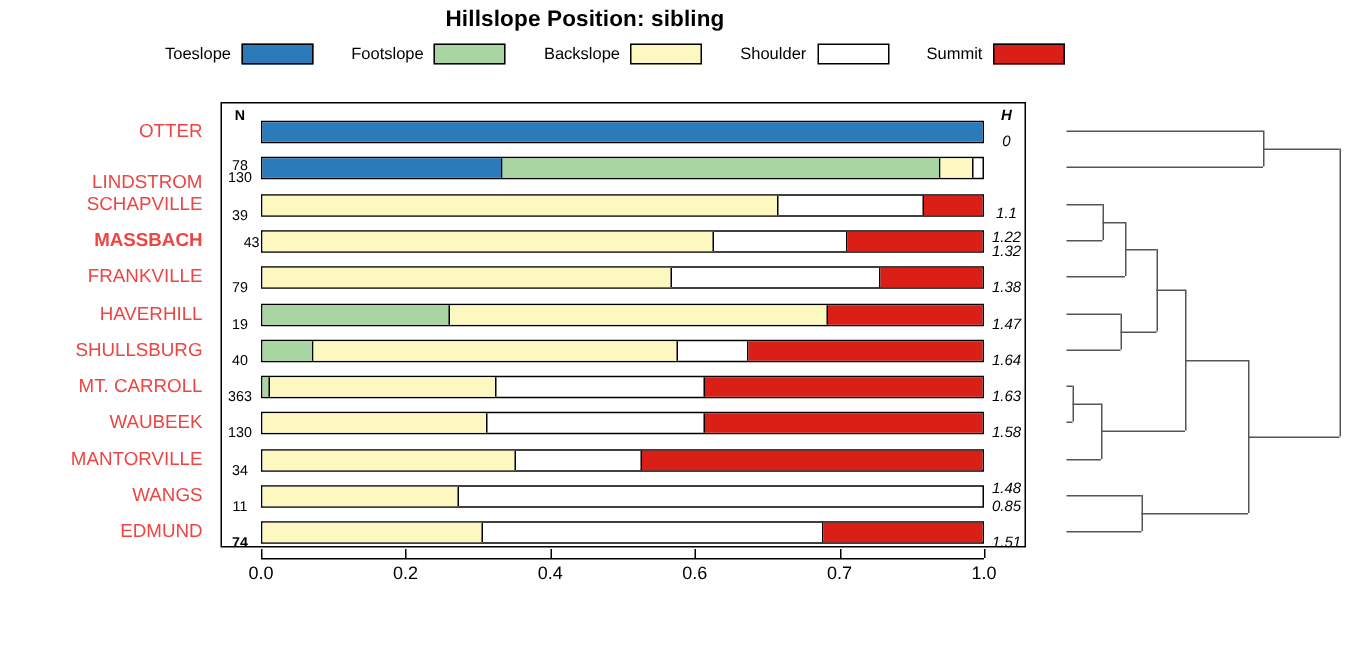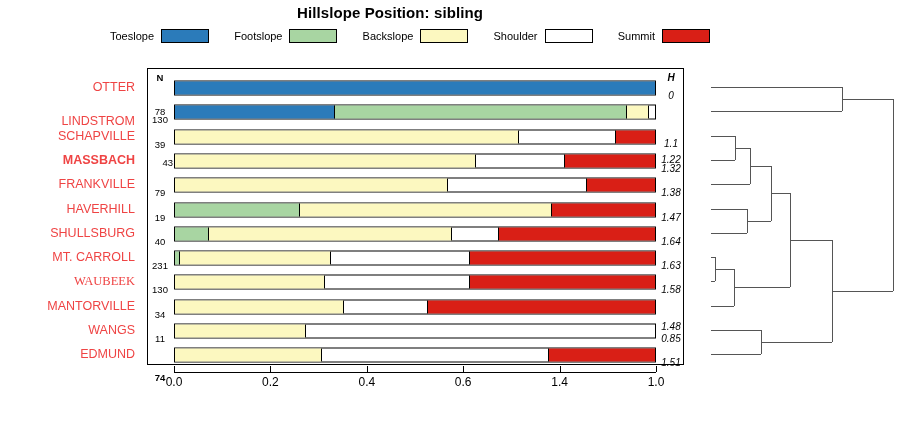--- a/index.html
+++ b/index.html
@@ -130,21 +130,21 @@
 
   <div class="rowlabels" id="rowlabels">
       <div class="rowlabel" style="top: 19px;">OTTER</div>
       <div class="rowlabel" style="top: 53px;">LINDSTROM</div>
       <div class="rowlabel" style="top: 67.6px;">SCHAPVILLE</div>
       <div class="rowlabel bold" style="top: 91.9px;">MASSBACH</div>
       <div class="rowlabel" style="top: 116.2px;">FRANKVILLE</div>
       <div class="rowlabel" style="top: 140.5px;">HAVERHILL</div>
       <div class="rowlabel" style="top: 164.8px;">SHULLSBURG</div>
       <div class="rowlabel" style="top: 189.1px;">MT. CARROLL</div>
-      <div class="rowlabel" style="top: 213.4px; font-family: Liberation Serif, serif;">WAUBEEK</div>
+      <div class="rowlabel" style="top: 213.4px;">WAUBEEK</div>
       <div class="rowlabel" style="top: 237.7px;">MANTORVILLE</div>
       <div class="rowlabel" style="top: 262px;">WANGS</div>
       <div class="rowlabel" style="top: 286.3px;">EDMUND</div>
     </div>
 
   <div class="panel">
     <div class="bars" id="bars">
         <div class="bar" style="left: 26px; width: 482px; top: 19px;">
           <div class="seg" style="background: rgb(43, 123, 186); width: 100%;"></div>
         </div>
@@ -210,25 +210,25 @@
 
   <div class="ncol" id="ncol">
     <div class="nhead">N</div>
   <div class="nval" style="top: 11px; margin-top: 32px;">78</div>
       <div class="nval" style="top: 51.3px;">130</div>
       <div class="nval" style="top: 75.6px;">39</div>
       <div class="nval" style="top: 94px; text-align: right;">43</div>
       <div class="nval" style="top: 124.2px;">79</div>
       <div class="nval" style="top: 148.5px;">19</div>
       <div class="nval" style="top: 172.8px;">40</div>
-      <div class="nval" style="top: 197.1px;">231</div>
+      <div class="nval" style="top: 197.1px;">363</div>
       <div class="nval" style="top: 221.4px;">130</div>
       <div class="nval" style="top: 245.7px;">34</div>
       <div class="nval" style="top: 270px;">11</div>
-      <div class="nval" style="top: 309px; font-weight: bold;">74</div>
+      <div class="nval" style="top: 294px; font-weight: bold;">74</div>
     </div>
 
   <div class="hcol" id="hcol">
     <div class="hhead">H</div>
   <div class="hval" style="top: 27px;">0</div>
       <div class="hval" style="top: 55px; margin-top: 36px;">1.22</div>
       <div class="hval" style="top: 75px;">1.1</div>
       <div class="hval" style="top: 99.9px; font-style: italic;">1.32</div>
       <div class="hval" style="top: 124.2px;">1.38</div>
       <div class="hval" style="top: 148.5px;">1.47</div>
@@ -244,21 +244,21 @@
     <div class="axisline"></div>
   <div class="tick" style="left: 174px;"></div>
       <div class="ticklabel" style="left: 174px;">0.0</div>
       <div class="tick" style="left: 270.4px;"></div>
       <div class="ticklabel" style="left: 270.4px;">0.2</div>
       <div class="tick" style="left: 366.8px;"></div>
       <div class="ticklabel" style="left: 366.8px;">0.4</div>
       <div class="tick" style="left: 463.2px;"></div>
       <div class="ticklabel" style="left: 463.2px;">0.6</div>
       <div class="tick" style="left: 559.6px;"></div>
-      <div class="ticklabel" style="left: 559.6px;">1.4</div>
+      <div class="ticklabel" style="left: 559.6px;">0.7</div>
       <div class="tick" style="left: 656px;"></div>
       <div class="ticklabel" style="left: 656px;">1.0</div>
     </div>
 
   <div class="dendro" id="dendro">
       <div class="dl" style="left: 21px; top: 19px; width: 131px; height: 1px;"></div>
       <div class="dl" style="left: 21px; top: 43.3px; width: 131px; height: 1px;"></div>
       <div class="dl" style="left: 152px; top: 19px; width: 1px; height: 24.3px;"></div>
       <div class="dl" style="left: 21px; top: 67.6px; width: 24px; height: 1px;"></div>
       <div class="dl" style="left: 21px; top: 91.9px; width: 24px; height: 1px;"></div>

